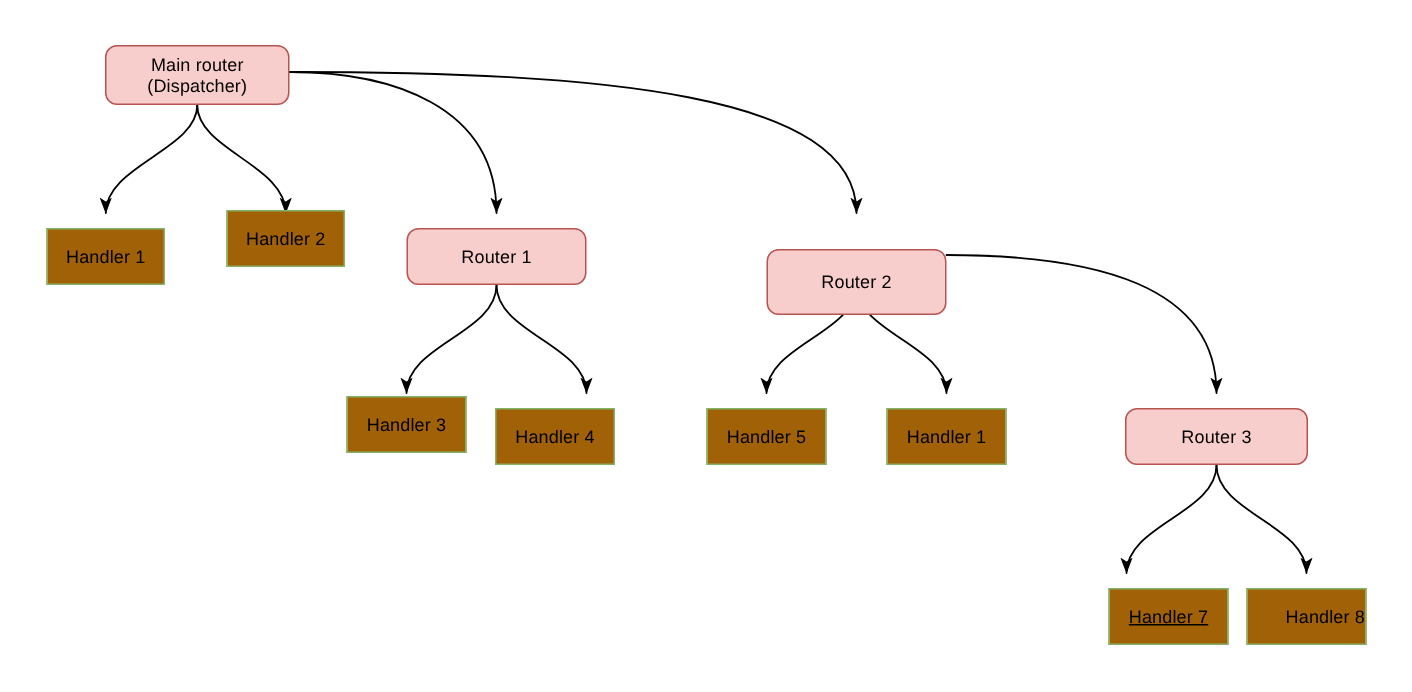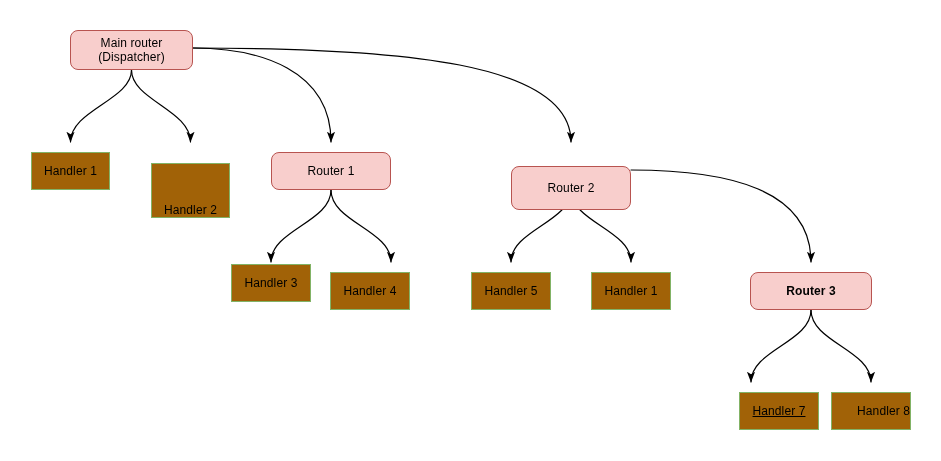--- a/index.html
+++ b/index.html
@@ -82,21 +82,21 @@
 
   <div class="node node-router" style="left:70px; top:30px; width:123px; height:40px;">
     <span class="node-label">Main router
 (Dispatcher)</span>
   </div>
 
   <div class="node node-handler" style="left:31px; top:152px; width:79px; height:38px;">
     <span class="node-label">Handler 1</span>
   </div>
 
-  <div class="node node-handler" style="left:151px; top:163px; width:79px; height:55px;align-items:flex-end;">
+  <div class="node node-handler" style="left:151px; top:140px; width:79px; height:38px;">
     <span class="node-label">Handler 2</span>
   </div>
 
   <div class="node node-router" style="left:271px; top:152px; width:120px; height:38px;">
     <span class="node-label">Router 1</span>
   </div>
 
   <div class="node node-router" style="left:511px; top:166px; width:120px; height:44px;">
     <span class="node-label">Router 2</span>
   </div>
@@ -110,21 +110,21 @@
   </div>
 
   <div class="node node-handler" style="left:471px; top:272px; width:80px; height:38px;">
     <span class="node-label">Handler 5</span>
   </div>
 
   <div class="node node-handler" style="left:591px; top:272px; width:80px; height:38px;">
     <span class="node-label">Handler 1</span>
   </div>
 
-  <div class="node node-router" style="left:750px; top:272px; width:122px; height:38px;font-weight:bold;">
+  <div class="node node-router" style="left:750px; top:272px; width:122px; height:38px;">
     <span class="node-label">Router 3</span>
   </div>
 
   <div class="node node-handler" style="left:739px; top:392px; width:80px; height:38px;text-decoration:underline;">
     <span class="node-label">Handler 7</span>
   </div>
 
   <div class="node node-handler" style="left:831px; top:392px; width:80px; height:38px;justify-content:flex-end;">
     <span class="node-label">Handler 8</span>
   </div>

